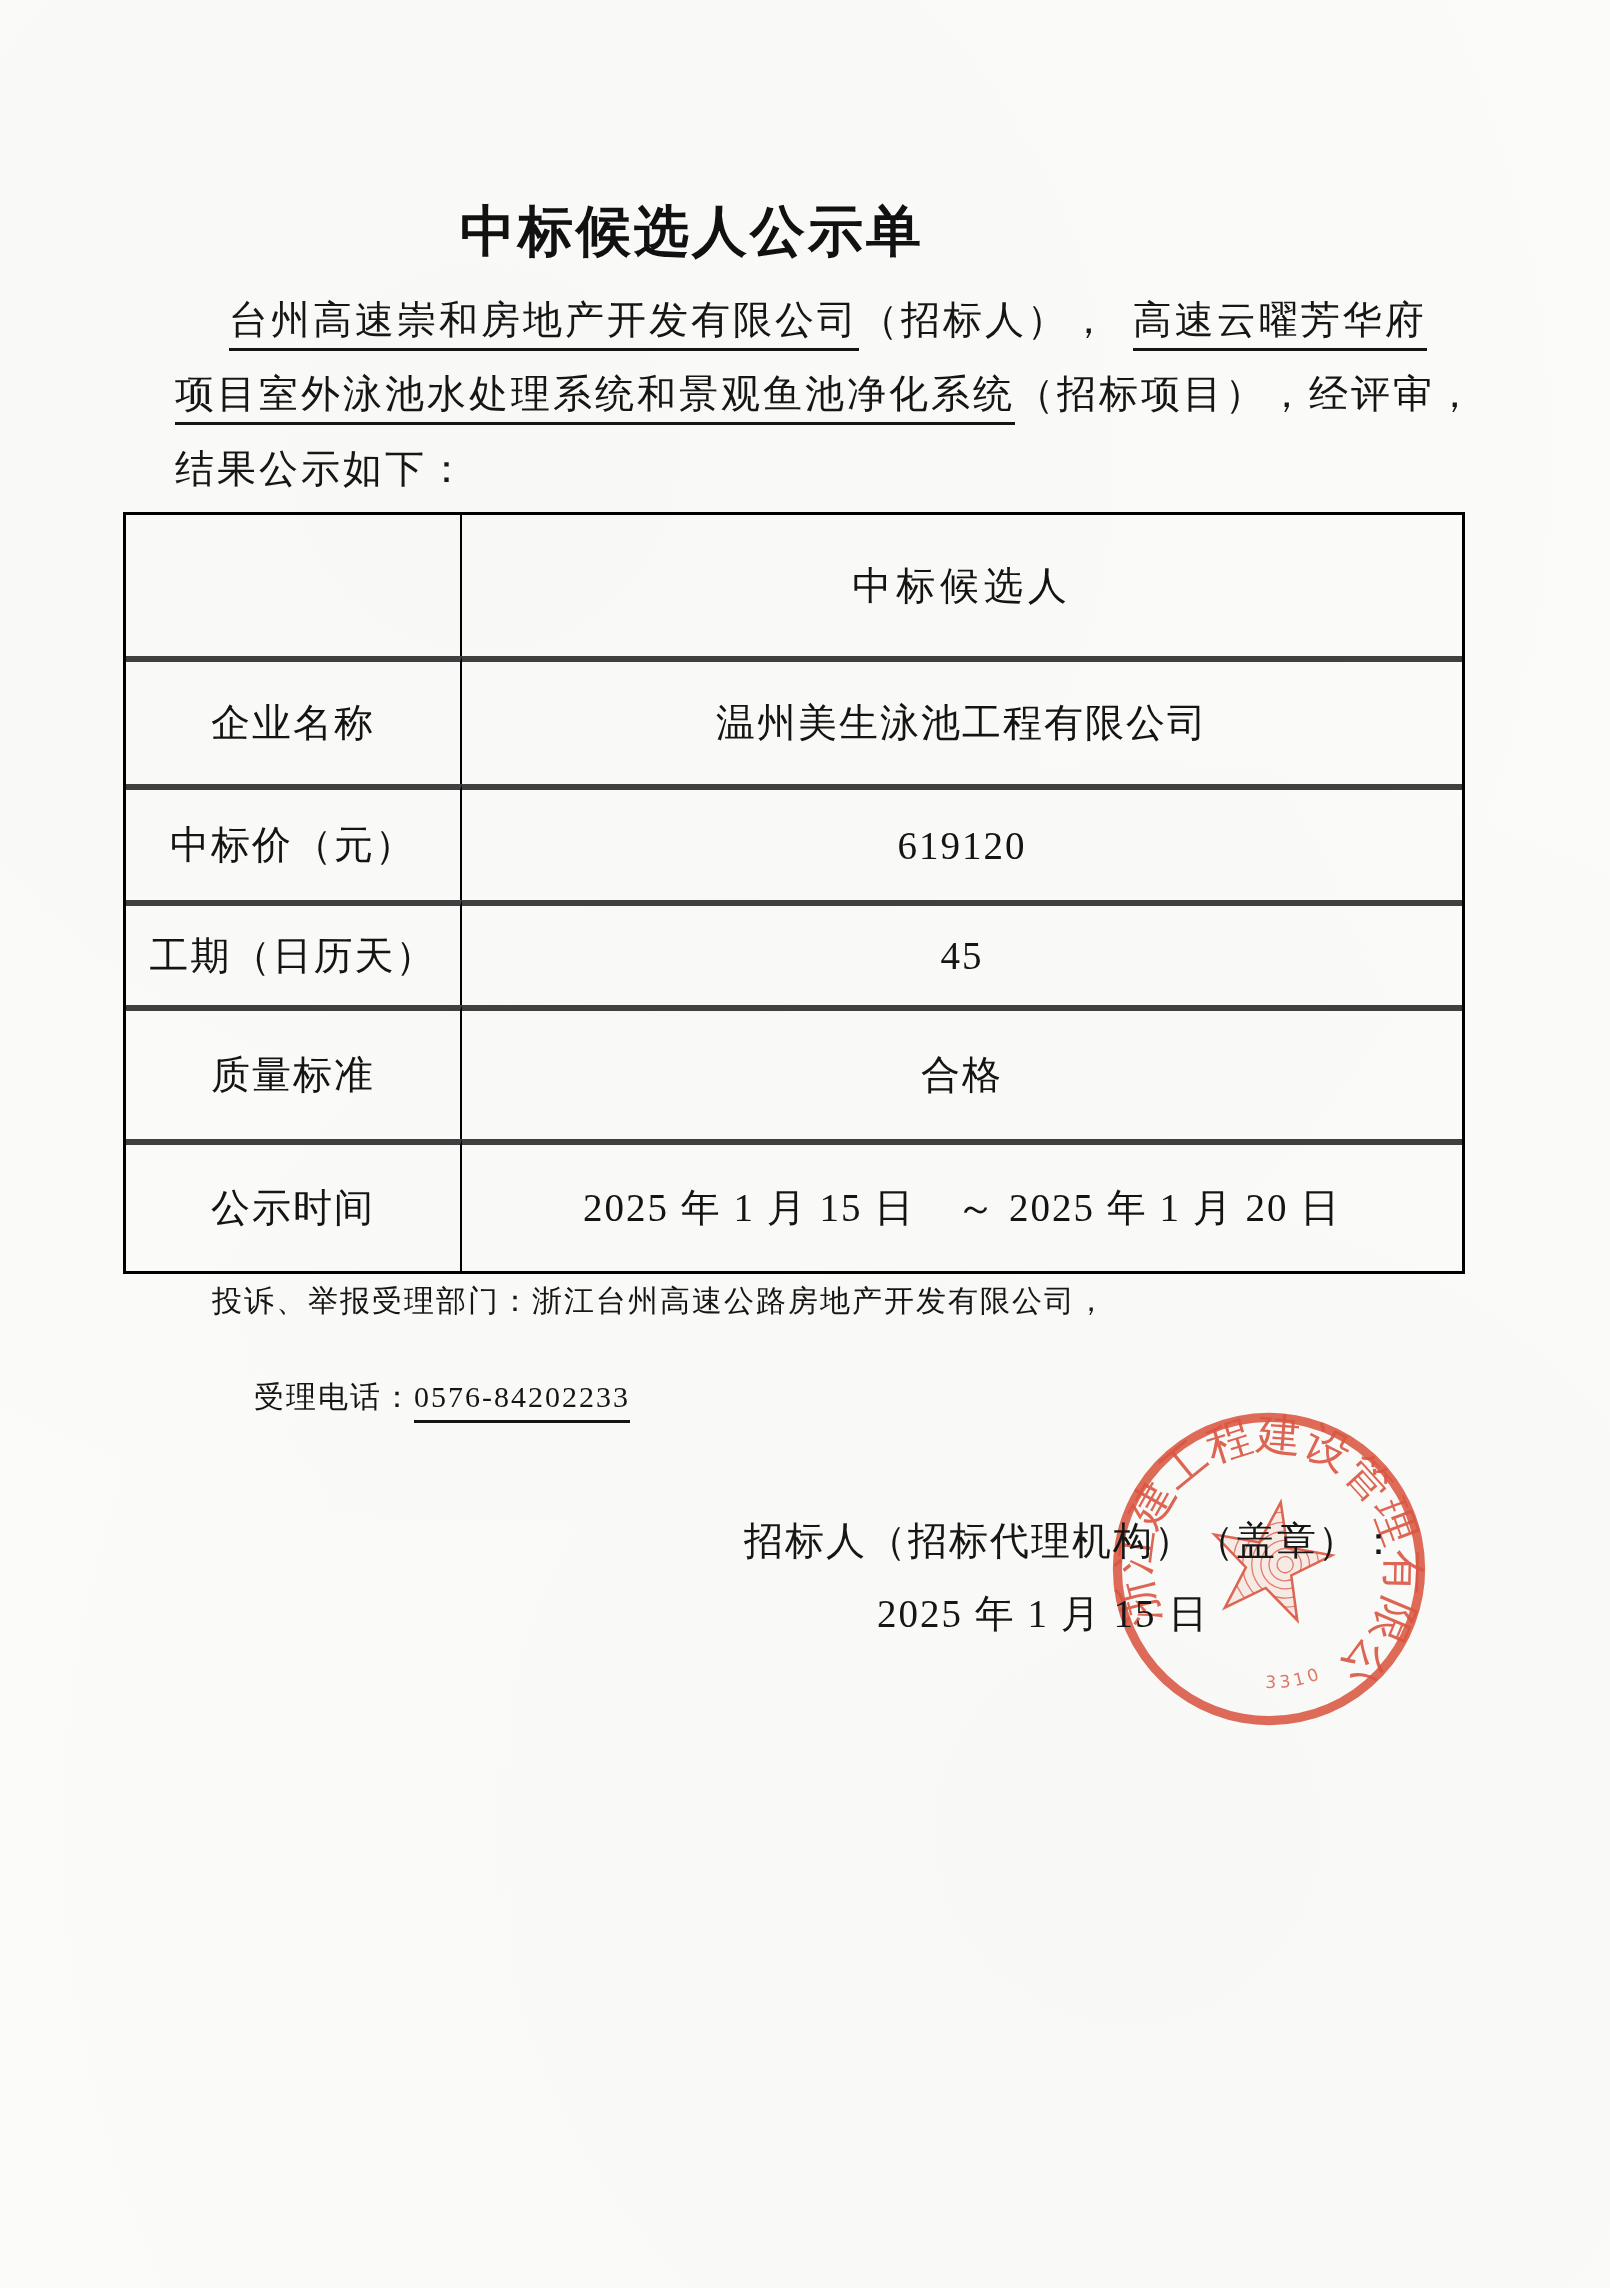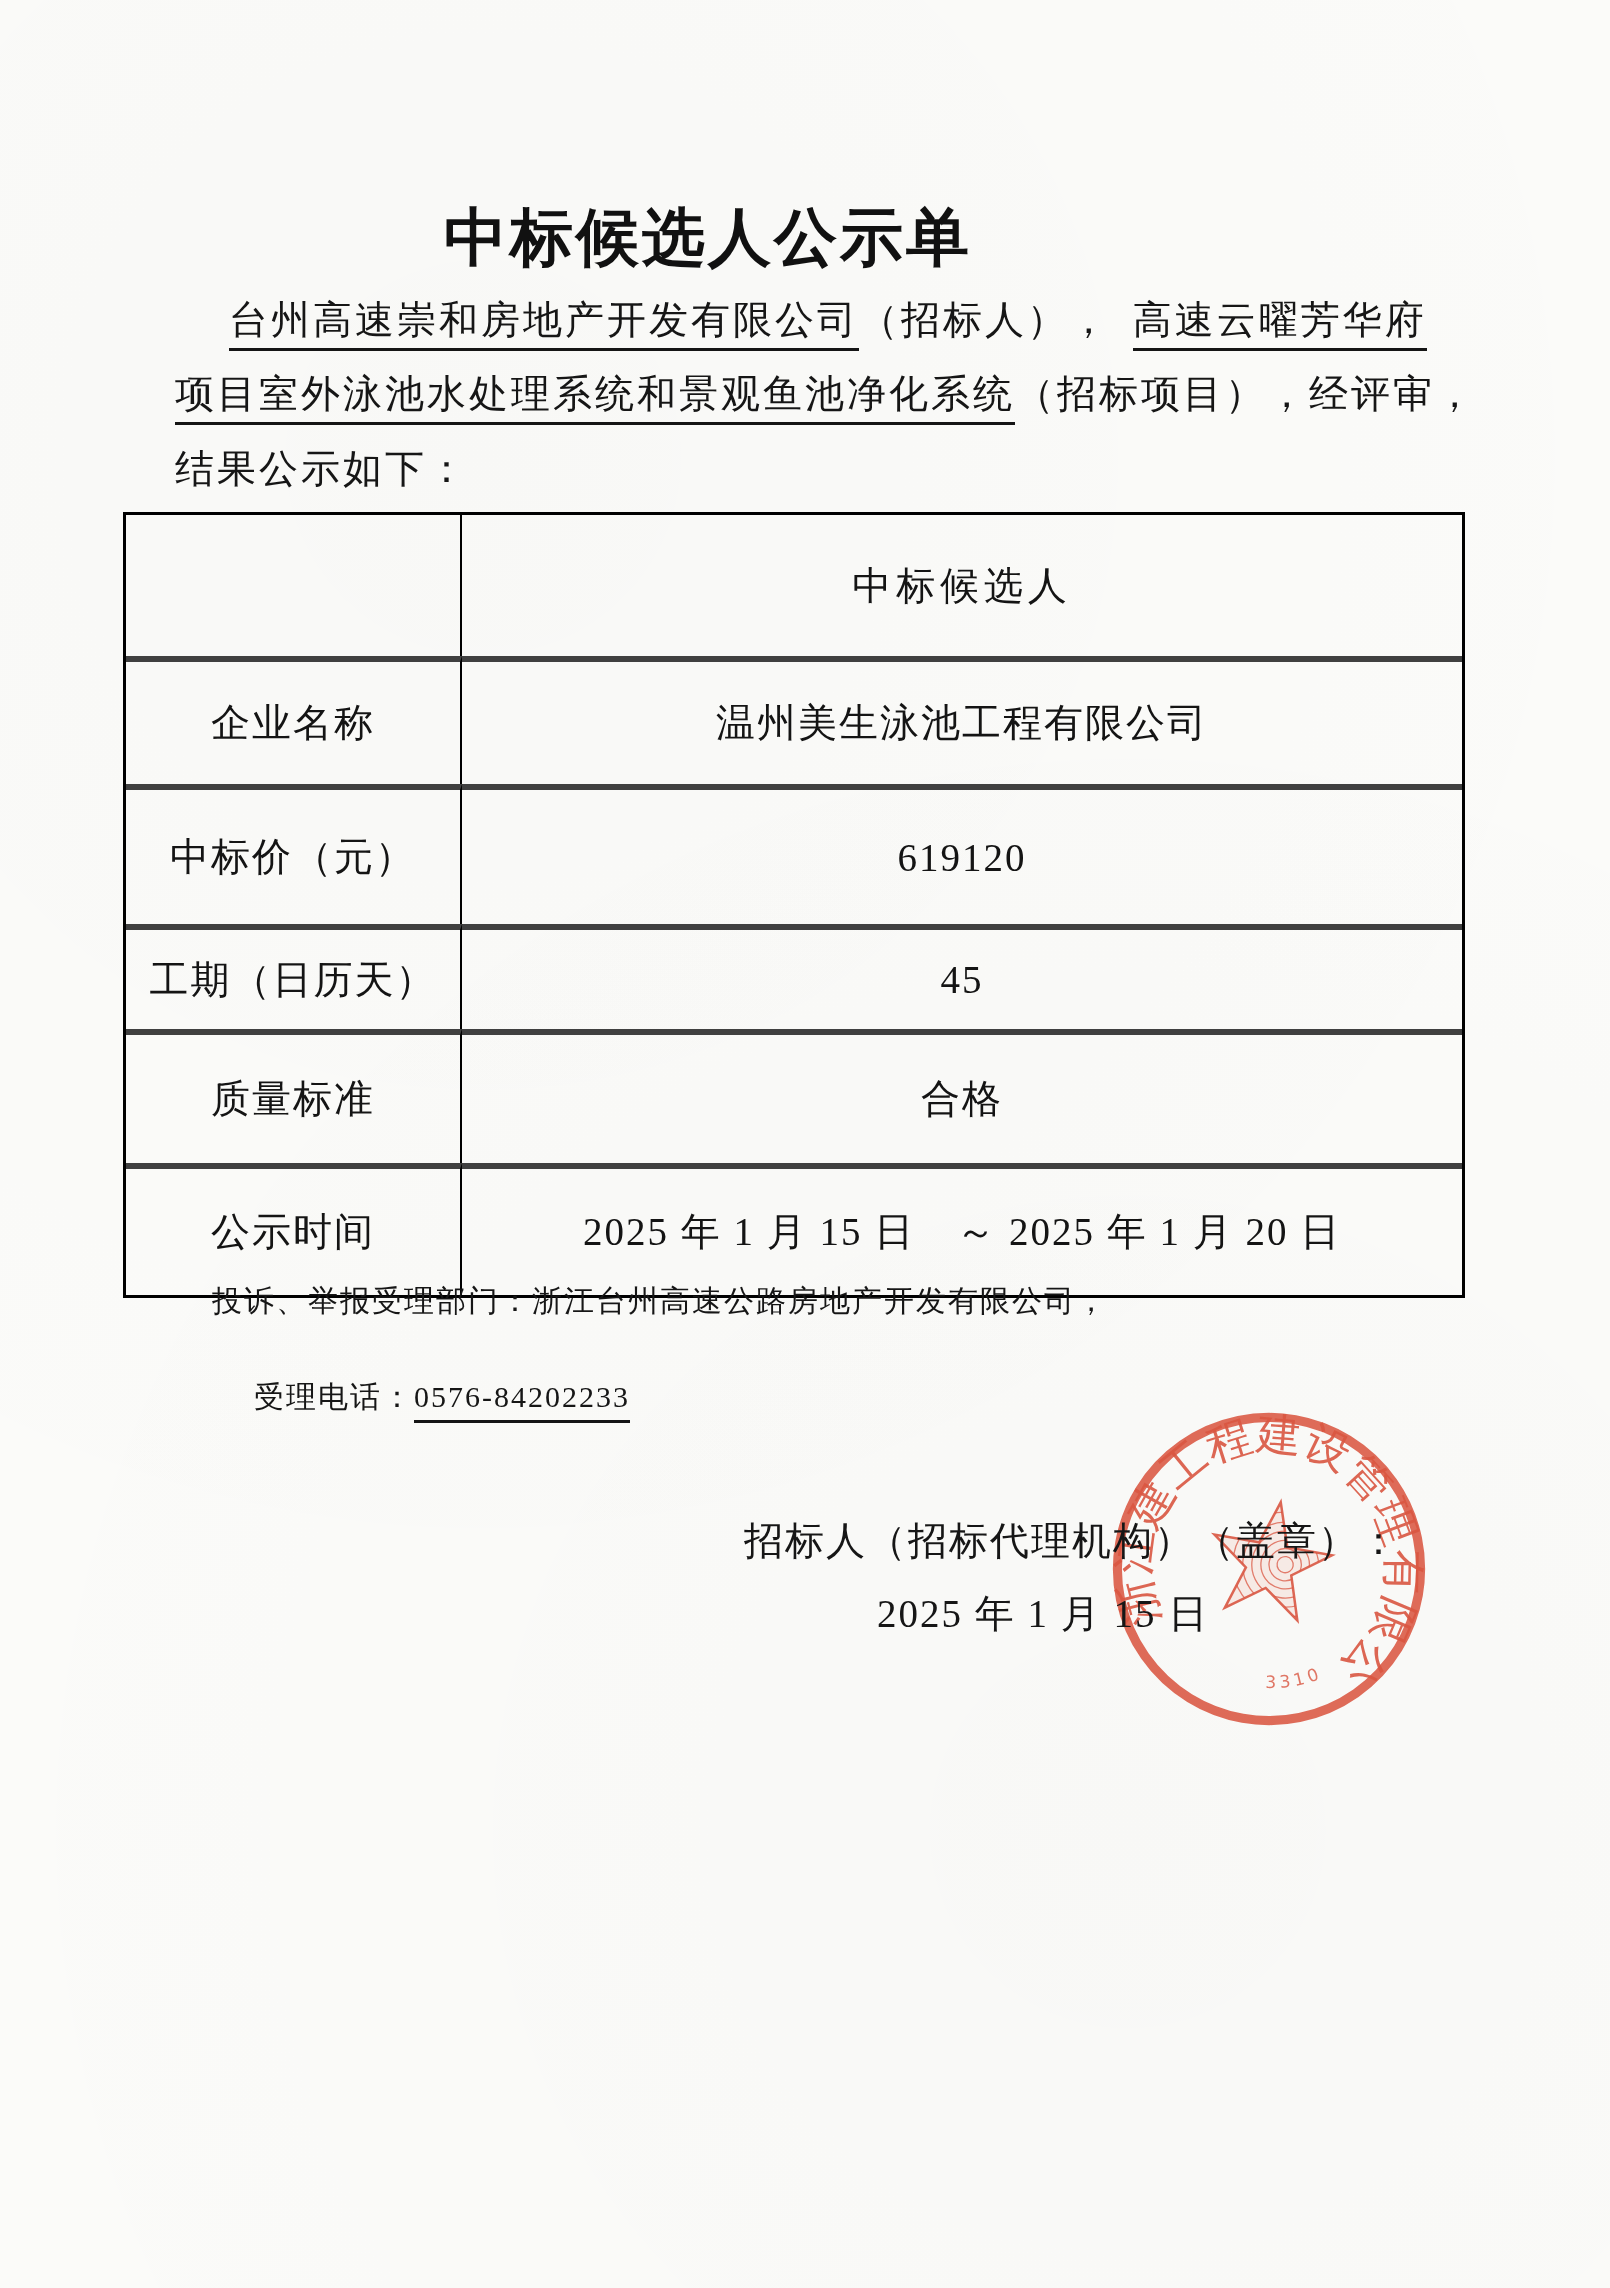--- a/index.html
+++ b/index.html
@@ -15,21 +15,21 @@
   .paper{
     position:absolute;inset:0;
     background:
       radial-gradient(circle at 30% 20%, rgba(0,0,0,0.012), transparent 60%),
       radial-gradient(circle at 70% 80%, rgba(0,0,0,0.012), transparent 60%);
   }
   .title{
     top:195px;left:0;width:1384px;
     text-align:center;
     font-family:"Liberation Sans","DejaVu Sans",sans-serif;
-    font-weight:700;font-size:63px;letter-spacing:3px;color:#111;margin-left:16px;
+    font-weight:700;font-size:55px;letter-spacing:3px;color:#111;
   }
   .intro-line{
     font-size:39px;letter-spacing:3px;line-height:51px;color:#161616;white-space:nowrap;
   }
   .u{border-bottom:3px solid #151515;padding-bottom:6.9px;}
   .gap-left{margin-left:21.7px;margin-top:12px;}
   
   .pub-table{
     left:123px;top:512px;width:1342px;
     border:3px solid #000;box-sizing:border-box;
@@ -39,21 +39,21 @@
   .cell{
     box-sizing:border-box;
     display:flex;align-items:center;justify-content:center;
     font-size:39px;letter-spacing:2px;color:#141414;
     border-top:6px solid #404040;
   }
   .cell.first{border-top:none;}
   .cell.label{border-right:2px solid #000;}
   .row-h-head{height:141px;}
   .row-h-0{height:128px;}
-  .row-h-1{height:140px;}
+  .row-h-1{height:116px;}
   .row-h-2{height:105px;}
   .row-h-3{height:134px;}
   .row-h-4{height:132px;}
   .header-cell{letter-spacing:4.9px;}
   .footer-line{font-size:30px;letter-spacing:2px;white-space:nowrap;color:#161616;}
   .sign-block{font-size:39px;letter-spacing:2px;white-space:nowrap;color:#161616;z-index:6;}
   
   .stamp{
     left:1077px;top:1377px;width:384px;height:384px;
     transform:rotate(10deg);

